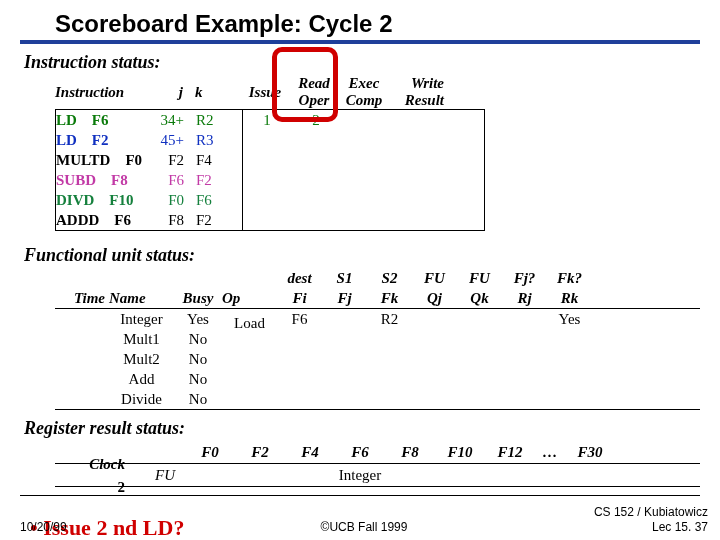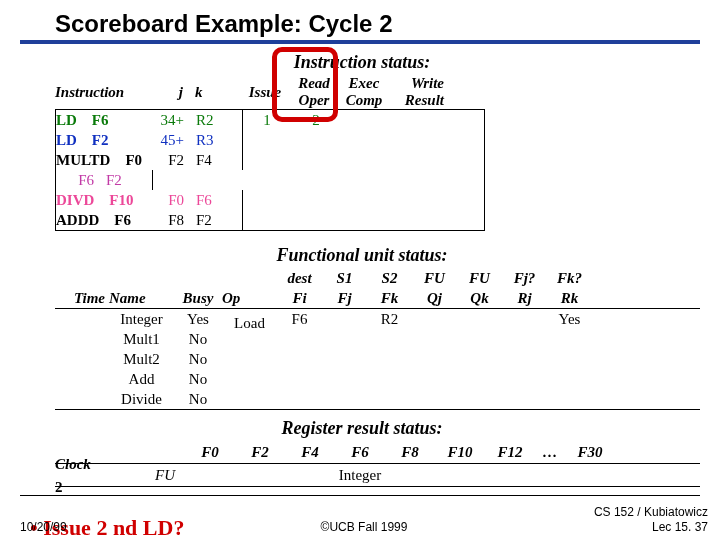--- a/index.html
+++ b/index.html
@@ -28,21 +28,20 @@
   .title-rule {
     border: none;
     border-top: 4px solid #1f3f9a;
     margin: 2px 0 8px 0;
   }
   .section {
     font-style: italic;
     font-weight: bold;
     font-size: 18px;
     margin: 6px 0 2px 4px;
-    text-align: center;
   }
 
   
   .instr-block {
     position: relative;
     margin-left: 35px;
     width: 430px;
   }
   .instr-head, .instr-row {
     display: flex;
@@ -63,21 +62,21 @@
   .instr-row { height: 20px; }
   .instr-row > div { height: 100%; display:flex; align-items:center; }
   .ic-ins, .ic-j { justify-content:flex-start;}
   .ic-j, .ic-k { justify-content:flex-end; padding-right:6px; width:38px;}
   .ic-k { width:40px; justify-content:flex-start; padding-left:6px;}
   .ic-issue, .ic-read, .ic-exec, .ic-write { justify-content:center; }
 
   .row-green  { color: #0a7a0a; }
   .row-blue   { color: #1030c0; }
   .row-pink   { color: #c23aa6; }
-  .row-purple { color: #ec4899; }
+  .row-purple { color: #15803d; }
 
   .redbox {
     position: absolute;
     border: 5px solid #d00000;
     border-radius: 10px;
     pointer-events: none;
   }
 
   
   .fu-block { margin-left: 35px; font-size: 15px; }
@@ -95,21 +94,21 @@
   .fc-rj   { width: 45px; text-align:center;}
   .fc-rk   { width: 45px; text-align:center;}
   .fu-body .fu-row > div { display:flex; align-items:center; justify-content:center; height:100%; }
   .fu-body .fc-name { justify-content:flex-start; }
   .fu-body .fc-op { justify-content:flex-start;margin-top:8px; }
 
   
   .rr-block { margin-left: 35px; font-size:15px;}
   .rr-head, .rr-row { display:flex; align-items:center; height:22px;}
   .rr-head { font-weight:bold; font-style:italic;}
-  .rc-clock { width:70px; text-align:left;margin-top:24px;}
+  .rc-clock { width:70px; text-align:right;margin-top:24px;}
   .rc-lab   { width:50px; text-align:right; padding-right:10px; font-style:italic;}
   .rc-col   { width:50px; text-align:center;}
   .rc-dots  { width:30px; text-align:center;}
   .rr-line { border-top:1px solid #000; border-bottom:1px solid #000;}
 
   
   .bullet {
     font-family: "Comic Sans MS", "Chalkboard", cursive;
     font-weight: bold;
     font-size: 22px;
@@ -177,20 +176,21 @@
         <div class="instr-row">
           <div class="ic-ins" style="font-weight:bold">MULTD&nbsp;&nbsp;&nbsp;&nbsp;F0</div>
           <div class="ic-j">F2</div>
           <div class="ic-k">F4</div>
           <div class="ic-issue" style="border-left:1px solid #000"></div>
           <div class="ic-read"></div>
           <div class="ic-exec"></div>
           <div class="ic-write"></div>
         </div>
         <div class="instr-row row-pink">
+          <div class="ic-ins" style="font-weight:bold">SUBD&nbsp;&nbsp;&nbsp;&nbsp;F8</div>
           <div class="ic-j">F6</div>
           <div class="ic-k">F2</div>
           <div class="ic-issue" style="border-left:1px solid #000"></div>
           <div class="ic-read"></div>
           <div class="ic-exec"></div>
           <div class="ic-write"></div>
         </div>
         <div class="instr-row row-purple">
           <div class="ic-ins" style="font-weight:bold">DIVD&nbsp;&nbsp;&nbsp;&nbsp;F10</div>
           <div class="ic-j">F0</div>

